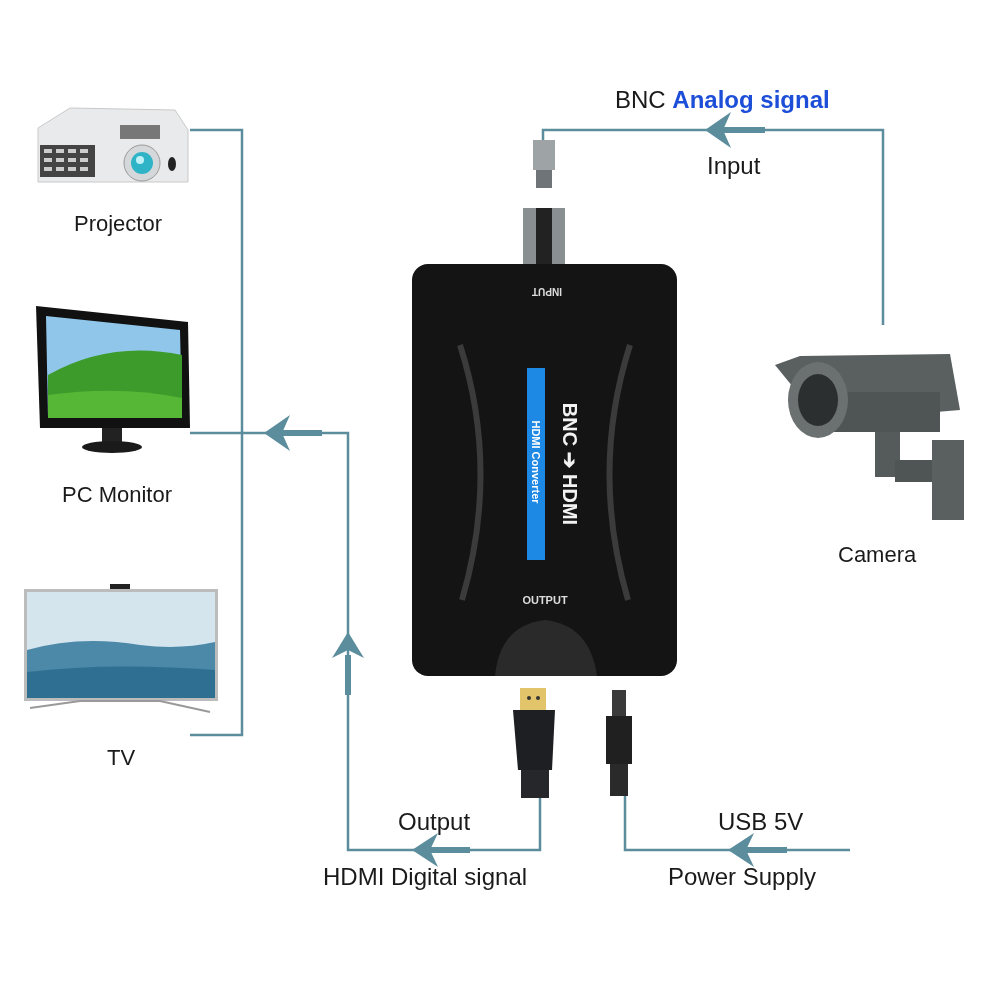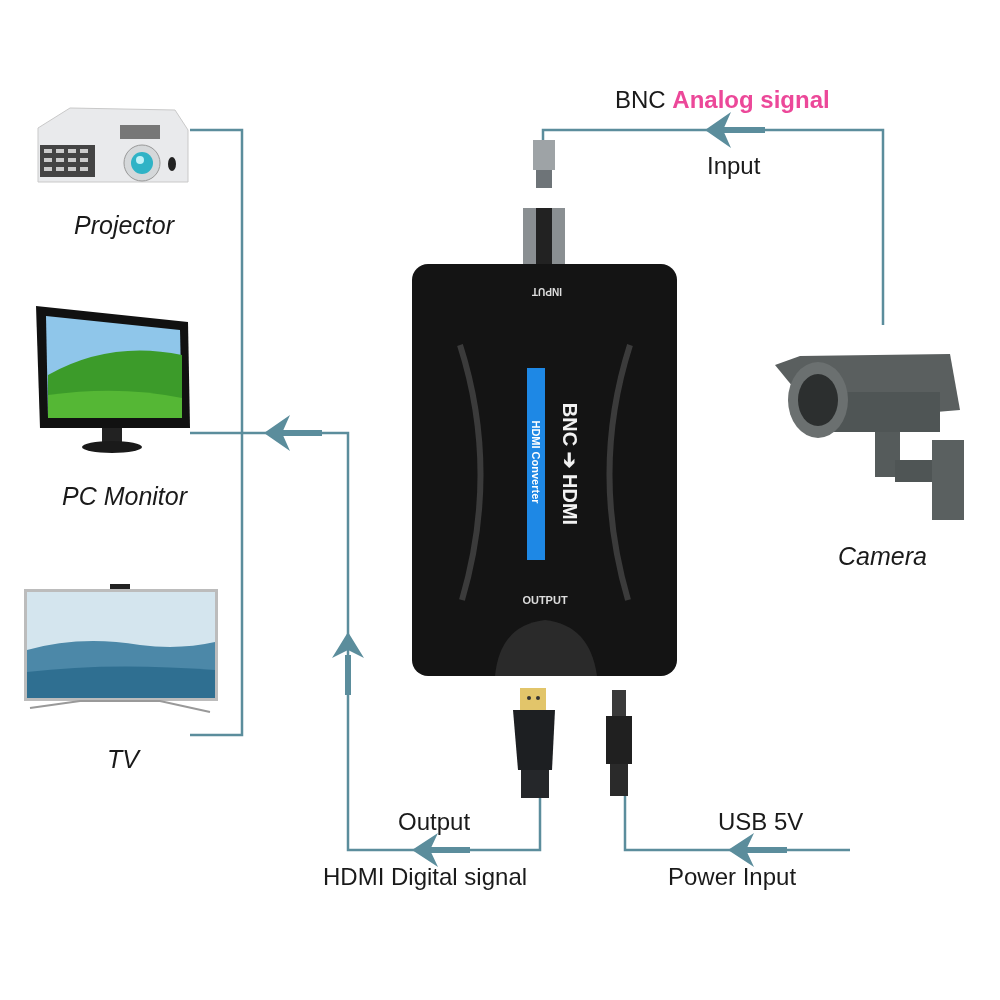--- a/index.html
+++ b/index.html
@@ -1,20 +1,20 @@
 <!DOCTYPE html>
 <html><head>
 <meta charset="utf-8">
 <style>
   html, body { margin:0; padding:0; background:#ffffff; }
   body { width:1000px; height:1000px; position:relative; overflow:hidden; font-family:"Liberation Sans", sans-serif; color:#111; }
   .abs { position:absolute; }
   .label { position:absolute; font-size:24px; color:#1a1a1a; white-space:nowrap; }
-  .lbl-sm { font-size:25px;font-style:italic; }
-  .red { color:#ec4899; font-weight:bold; }
+  .lbl-sm { font-size:22px; }
+  .red { color:#1d4ed8; font-weight:bold; }
   svg { position:absolute; left:0; top:0; }
 </style>
 </head>
 <body>
 
 <svg width="1000" height="1000">
   <g stroke="#5b8d9c" stroke-width="2.5" fill="none">
 
     <polyline points="190,130 242,130 242,735 190,735"></polyline>
     <line x1="190" y1="433" x2="242" y2="433"></line>
@@ -145,13 +145,13 @@
 <div class="label lbl-sm" style="left:838px;top:542px;text-align:center;">Camera</div>
 
 <div class="abs" style="left:519px;top:286px;width:56px;text-align:center;color:#ddd;font-size:10px;font-weight:bold;transform:rotate(180deg);">INPUT</div>
 <div class="abs" style="left:470px;top:452px;width:200px;text-align:center;color:#f2f2f2;font-size:20px;font-weight:bold;transform:rotate(90deg);transform-origin:center;">BNC ➔ HDMI</div>
 <div class="abs" style="left:436px;top:456px;width:200px;text-align:center;color:#ffffff;font-size:11px;font-weight:bold;transform:rotate(90deg);transform-origin:center;">HDMI Converter</div>
 <div class="abs" style="left:515px;top:594px;width:60px;text-align:center;color:#ddd;font-size:11px;font-weight:bold;">OUTPUT</div>
 
 <div class="label" style="left:398px;top:808px;">Output</div>
 <div class="label" style="left:323px;top:863px;">HDMI Digital signal</div>
 <div class="label" style="left:718px;top:808px;">USB 5V</div>
-<div class="label" style="left:668px;top:863px;">Power Input</div>
+<div class="label" style="left:668px;top:863px;">Power Supply</div>
 
 </body></html>

